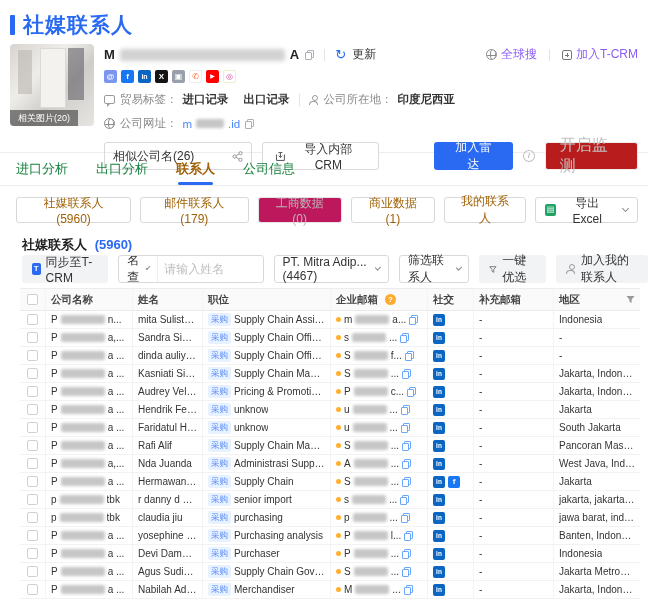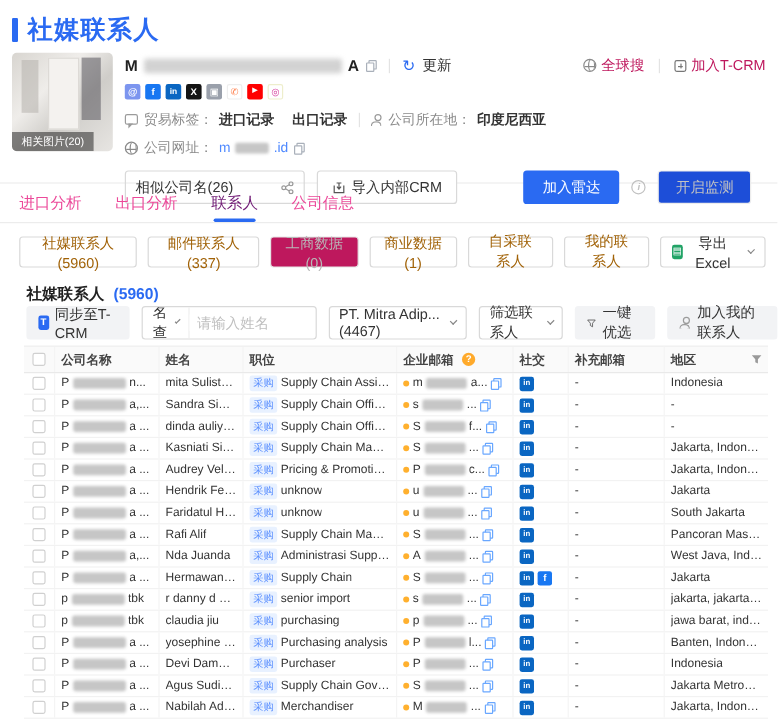--- a/index.html
+++ b/index.html
@@ -19,44 +19,44 @@
   .thumb::after{content:""; position:absolute; right:10px; top:4px; width:16px; height:52px; background:#57565c; opacity:.55;}
   .thumb .mid{ position:absolute; left:30px; top:4px; width:26px; height:60px; background:#f4f2ef; border:1px solid #dddad6;}
   .thumb-label{ position:absolute; left:0; right:16px; bottom:0; height:16px; background:rgba(40,40,40,.55);
     color:#fff; font-size:9px; line-height:16px; text-align:center;}
   .company-main{ flex:1; position:relative; padding-top:2px;}
   .c-row1{ display:flex; align-items:center; gap:6px;}
   .co-name{ font-size:13px; font-weight:bold; color:#222; display:flex; align-items:center; gap:2px;}
   .vdiv{ width:1px; height:12px; background:#e3e3e3; margin:0 4px;}
   .refresh{ color:#2a6af2; font-size:13px; line-height:12px;}
   .upd{ font-size:12px; color:#333;}
-  .top-links{ margin-left:auto; display:flex; align-items:center; gap:8px; font-size:12px; color:#be185d;}
+  .top-links{ margin-left:auto; display:flex; align-items:center; gap:8px; font-size:12px; color:#8b5cf6;}
   .top-link{ display:flex; align-items:center; gap:4px; cursor:pointer;}
   .c-row2{ display:flex; gap:4px; margin-top:7px;}
   .si{ width:13px; height:13px; border-radius:2px; display:inline-flex; align-items:center; justify-content:center;
     font-size:8px; font-weight:bold; line-height:13px; overflow:hidden;}
   .c-row3,.c-row4{ display:flex; align-items:center; gap:5px; margin-top:9px; font-size:11.5px; color:#8a8a8a;}
   .meta-strong{ color:#333; font-weight:bold;}
   .gap14{ margin-left:10px;}
   .web-val{ color:#4d88ff; display:flex; align-items:center; gap:2px;}
   .c-row5{ display:flex; align-items:center; gap:10px; margin-top:11px;}
   .box-sim{ width:150px; height:28px; border:1px solid #d9d9d9; border-radius:3px; display:flex; align-items:center;
     padding:0 8px; font-size:12px; color:#333; justify-content:space-between;}
   .btn-line{ height:28px; border:1px solid #d9d9d9; border-radius:3px; background:#fff; display:flex; align-items:center;
     gap:5px; padding:0 12px; font-size:12px; color:#333; cursor:pointer;}
   .btn-primary{ height:28px; border-radius:3px; background:#2a6af2; color:#fff; font-size:12px; display:flex;
     align-items:center; padding:0 16px; border:none; cursor:pointer;margin-left:45px;}
-  .btn-disabled{ height:28px; border-radius:3px; background:#1d4ed8; color:#c2c2c2; font-size:12px; display:flex;
+  .btn-disabled{ height:28px; border-radius:3px; background:#b91c1c; color:#c2c2c2; font-size:16px; display:flex;
     align-items:center; padding:0 14px; border:1px solid #ececec;}
 
   
   .tabs{ display:flex; gap:28px; padding:0 16px; height:34px; align-items:center; border-top:1px solid #ededed;
     border-bottom:1px solid #ececec; margin-top:4px;}
-  .tab{ font-size:13px; color:#ec4899; height:100%; display:flex; align-items:center; position:relative; cursor:pointer;}
-  .tab.active{ color:#701a75; font-weight:normal;}
+  .tab{ font-size:13px; color:#15803d; height:100%; display:flex; align-items:center; position:relative; cursor:pointer;}
+  .tab.active{ color:#a16207; font-weight:bold;}
   .tab.active::after{ content:""; position:absolute; left:2px; right:2px; bottom:0; height:3px; background:#2a6af2; border-radius:2px;}
 
   
   .sources{ display:flex; align-items:center; gap:9px; padding:8px 10px 0 16px; height:40px;}
   .src-btn{ height:26px; border:1px solid #d9d9d9; border-radius:3px; background:#fff; font-size:12px; color:#a16207;
     display:flex; align-items:center; padding:0 11px; cursor:pointer;}
   .src-btn.disabled{ background:#be185d; color:#b8b8b8; border-color:#e5e5e5;}
   .export-btn{ margin-left:auto; height:26px; border:1px solid #d9d9d9; border-radius:3px; background:#fff;
     font-size:12px; color:#333; display:flex; align-items:center; gap:4px; padding:0 9px; cursor:pointer;}
   .xls{ width:12px; height:12px; background:#21a366; border-radius:2px; color:#fff; font-size:8px; line-height:12px; text-align:center;}
@@ -223,24 +223,23 @@
 <div class="tabs">
     <div class="tab">进口分析</div>
     <div class="tab">出口分析</div>
     <div class="tab active">联系人</div>
     <div class="tab">公司信息</div>
   </div>
 
 <div class="sources">
 
   <button class="src-btn">社媒联系人(5960)</button>
-    <button class="src-btn">邮件联系人(337)</button>
+    <button class="src-btn">邮件联系人(179)</button>
     <button class="src-btn disabled">工商数据(0)</button>
     <button class="src-btn">商业数据(1)</button>
-    <button class="src-btn">自采联系人</button>
     <button class="src-btn">我的联系人</button>
     <button class="export-btn" id="export-btn">
     <span class="xls">▤</span>
     <span>导出 Excel</span>
     <span class="chev"></span>
   </button>
 </div>
 
 <div class="section-ttl">
   <span>社媒联系人</span>

